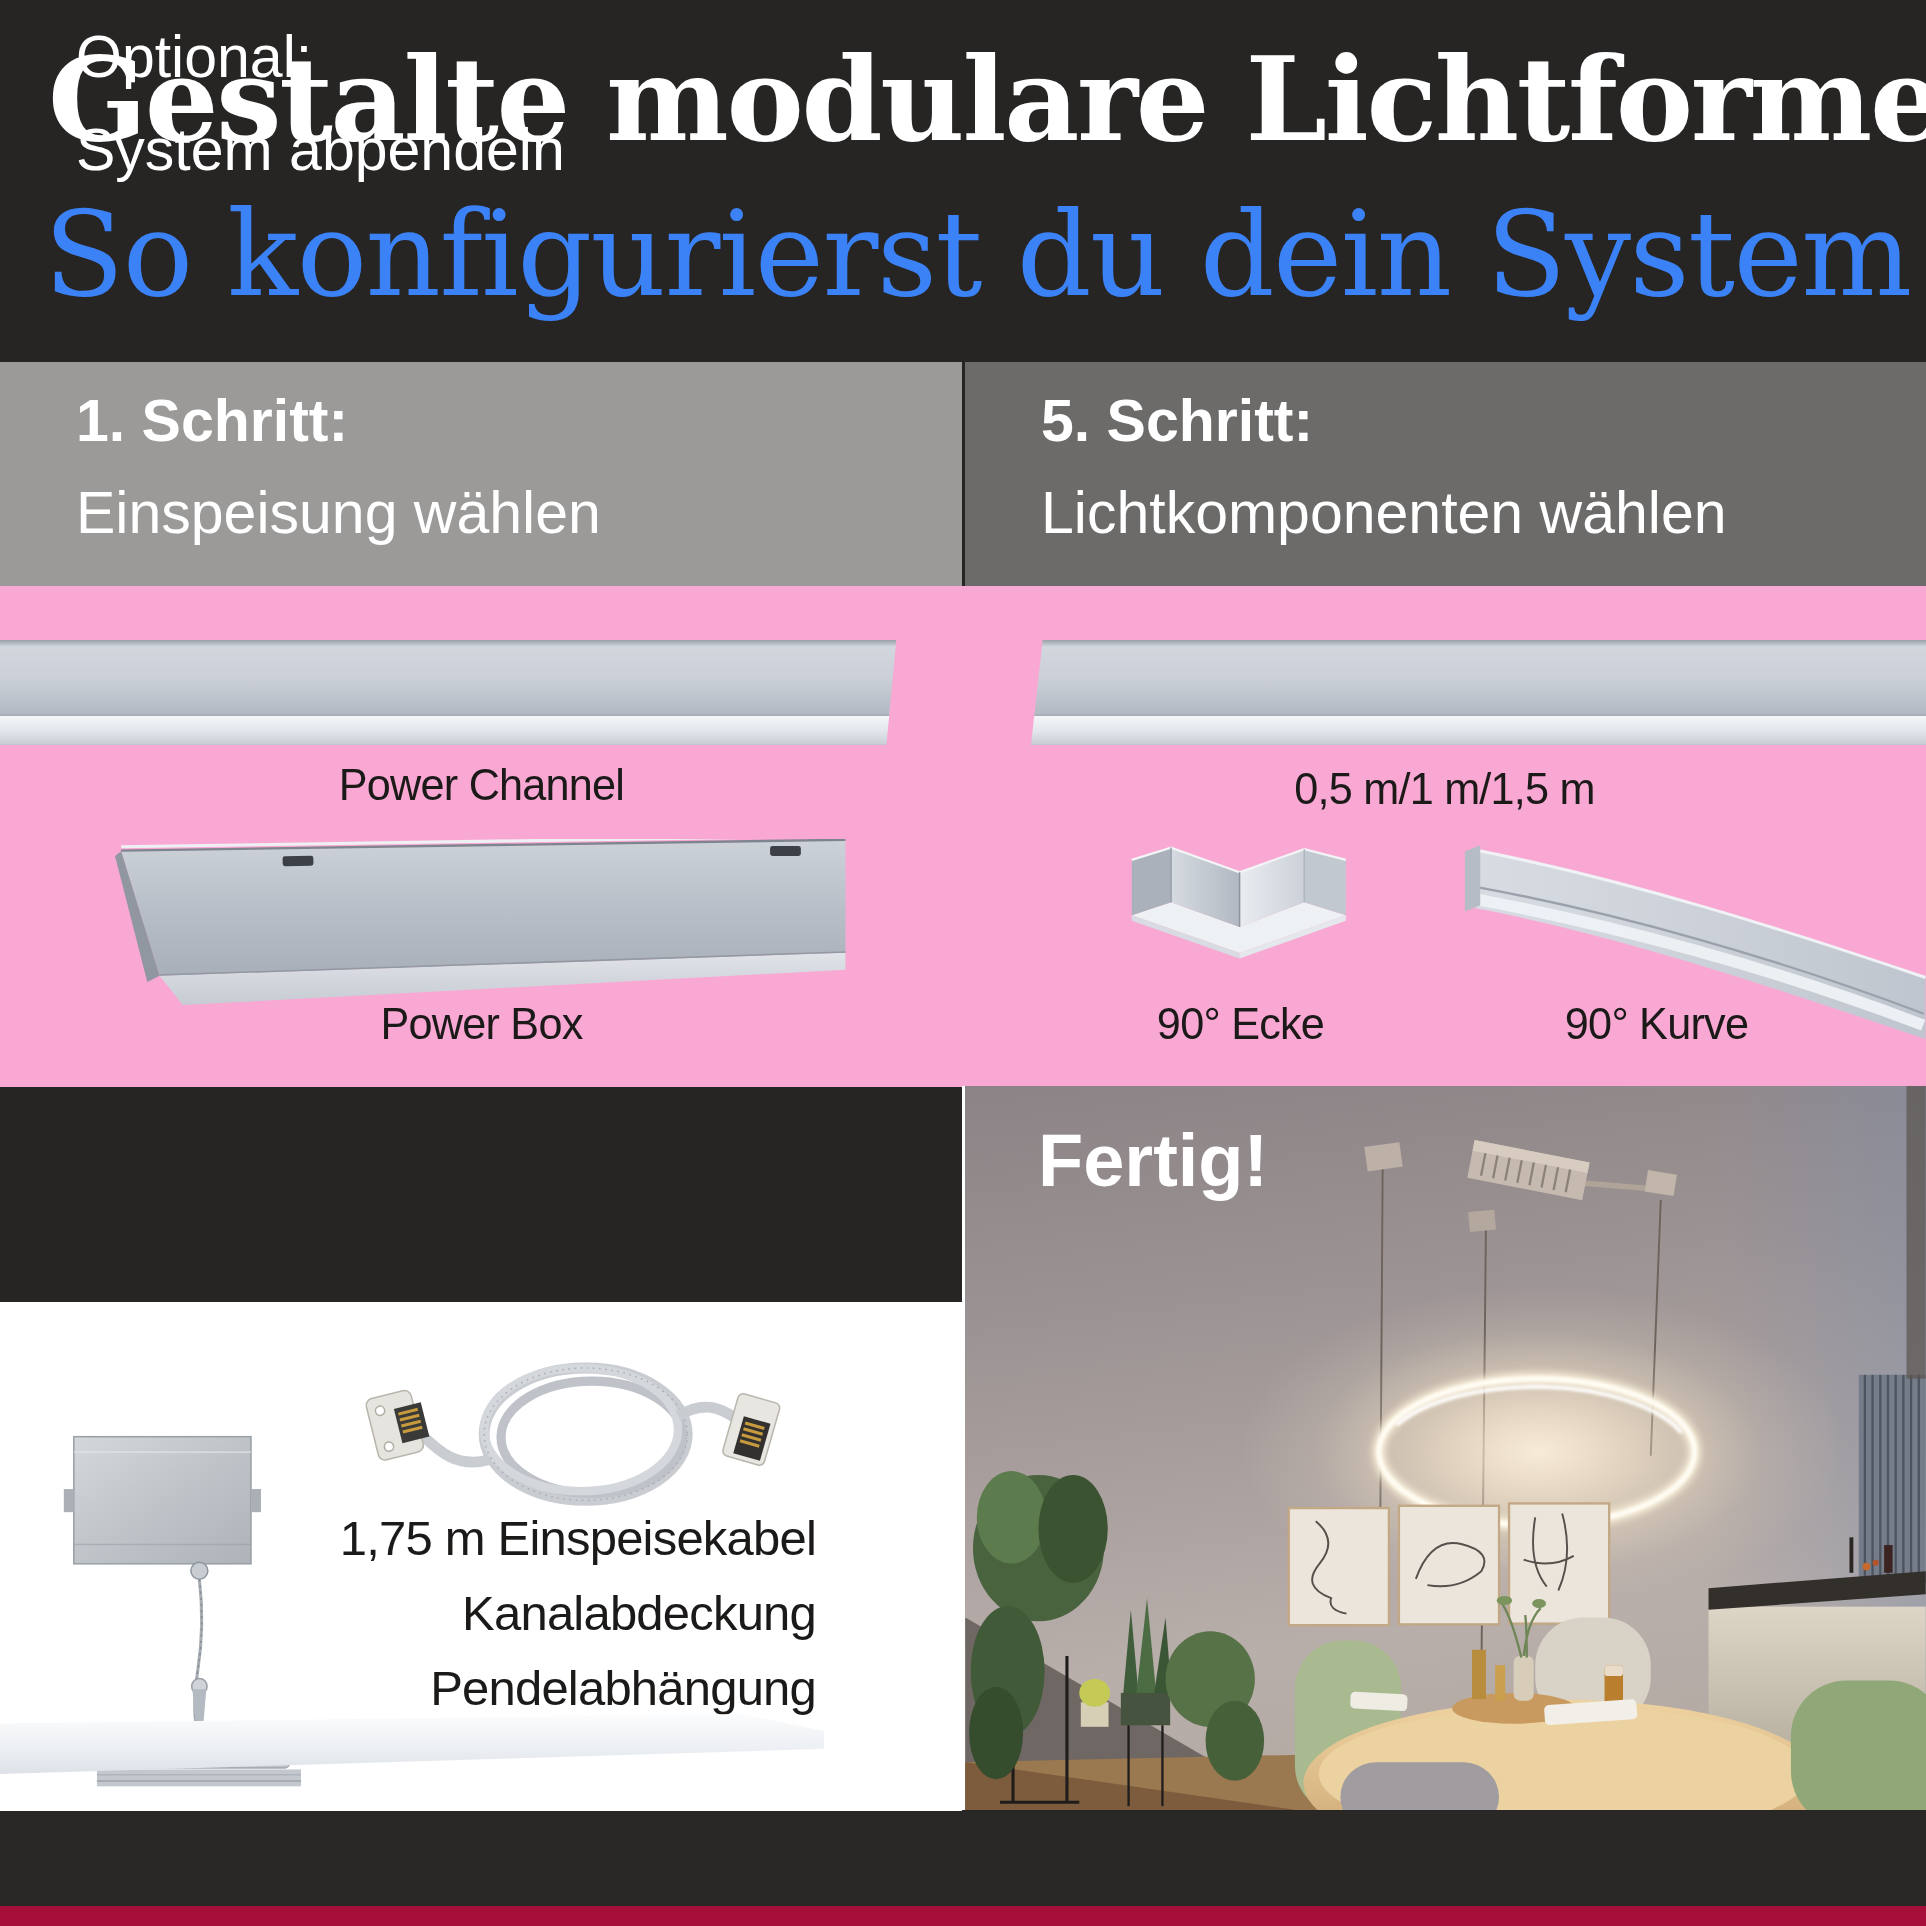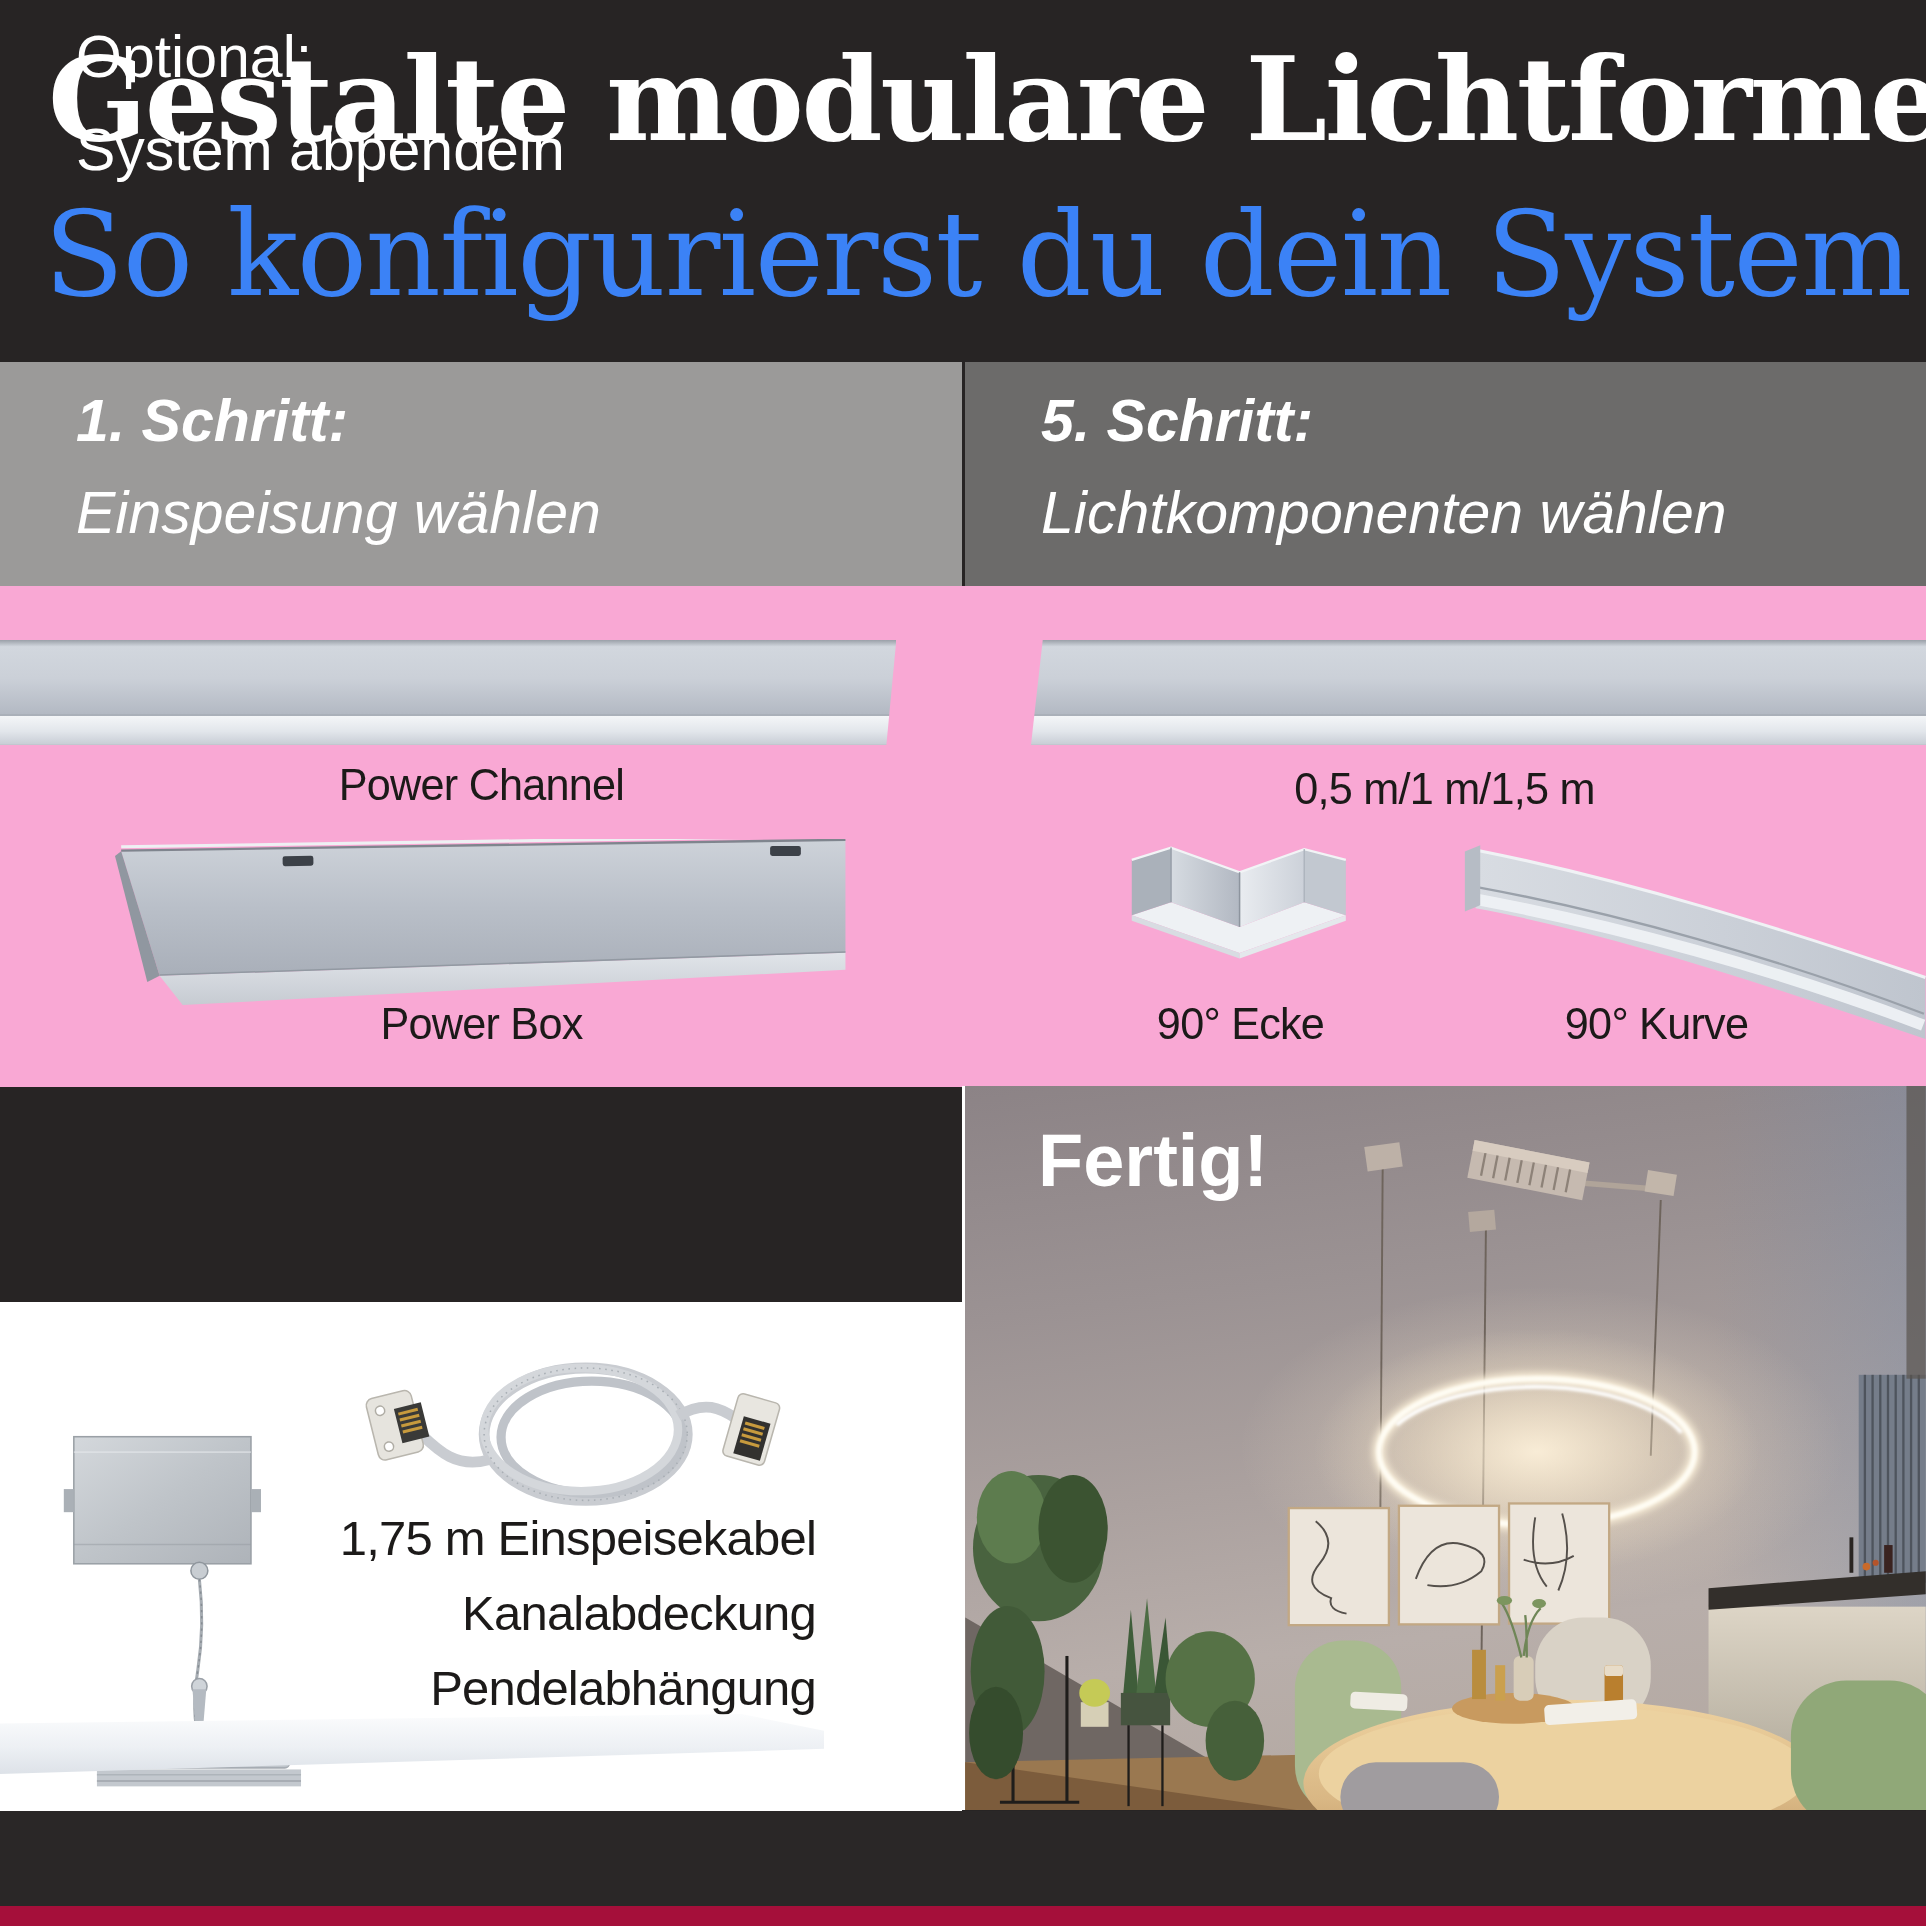--- a/index.html
+++ b/index.html
@@ -7,21 +7,21 @@
           font-family:"Liberation Sans", sans-serif;}
 
   
   .header{position:absolute;left:0;top:0;width:1926px;height:362px;background:#272424;}
   .header .title{position:absolute;left:48px;top:31px;font-family:"DejaVu Serif", serif;
     font-weight:bold;font-size:116px;color:#ffffff;letter-spacing:-2.3px;white-space:nowrap;}
   .header .subtitle{position:absolute;left:44px;top:186px;font-family:"DejaVu Serif", serif;
     font-weight:normal;font-size:117px;color:#3b82f6;letter-spacing:-1.5px;white-space:nowrap;}
 
   
-  .stepbar{position:absolute;height:230px;font-style:italic;}
+  .stepbar{position:absolute;height:230px;}
   .stepbar .l1{position:absolute;left:76px;top:25px;font-size:59px;font-weight:bold;color:#ffffff;white-space:nowrap;}
   .stepbar .l2{position:absolute;left:76px;top:117px;font-size:59px;font-weight:normal;color:#ffffff;white-space:nowrap;}
   .bar-step1{left:0;top:362px;width:962px;background:#9b9a99;}
   .bar-step2{left:965px;top:362px;width:961px;background:#6c6b6a;}
   .bar-optional{left:0;top:1086px;width:962px;height:216px;background:#4b4848;}
   .bar-optional .l1{position:absolute;left:76px;top:23px;font-size:59px;font-weight:normal;color:#fff;white-space:nowrap;}
   .bar-optional .l2{position:absolute;left:76px;top:116px;font-size:59px;font-weight:normal;color:#fff;white-space:nowrap;}
 
   
   .white-band{position:absolute;left:0;top:586px;width:1926px;height:501px;background:#f9a8d4;text-decoration:underline;}

